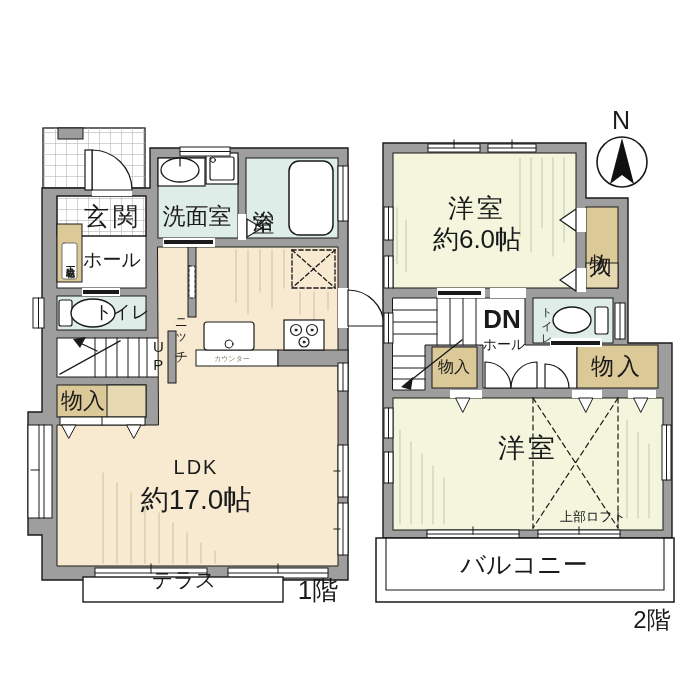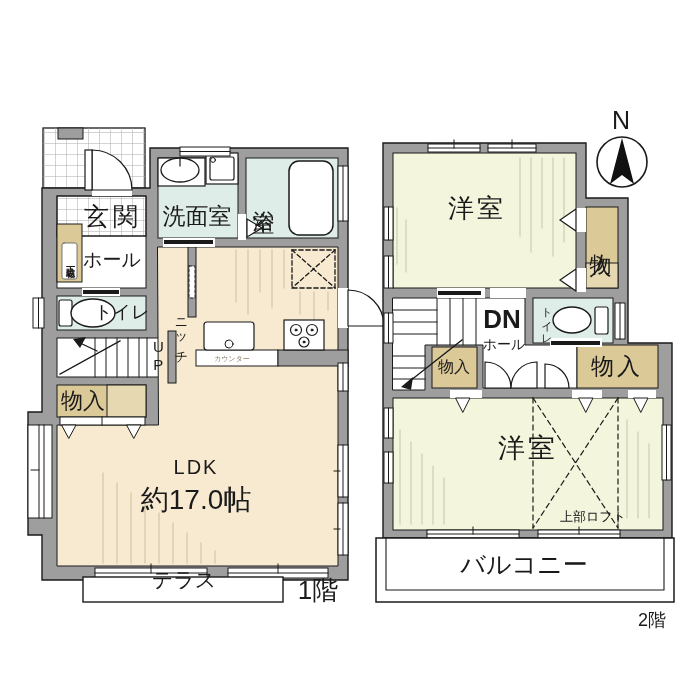--- a/index.html
+++ b/index.html
@@ -285,25 +285,26 @@
 <div class="lbl" style="left:197px;top:216px;font-size:23px;">洗面室</div>
 <div class="lbl v" style="left:264px;top:194px;font-size:22px;">浴室</div>
 <div class="lbl v" style="left:181px;top:334px;font-size:13px;">ニッチ</div>
 <div class="lbl muted" style="left:232px;top:359px;font-size:7px;">カウンター</div>
 <div class="lbl" style="left:196px;top:467px;font-size:20px;letter-spacing:2px;">LDK</div>
 <div class="lbl" style="left:196px;top:500px;font-size:28px;">約17.0帖</div>
 <div class="lbl" style="left:184px;top:580px;font-size:21px;">テラス</div>
 <div class="lbl" style="left:318px;top:591px;font-size:26px;">1階</div>
 
 <div class="lbl" style="left:477px;top:209px;font-size:26px;letter-spacing:3px;">洋室</div>
+<div class="lbl" style="left:477px;top:240px;font-size:26px;">約6.0帖</div>
 <div class="lbl v" style="left:601px;top:237px;font-size:22px;">物入</div>
 <div class="lbl" style="left:502px;top:320px;font-size:26px;font-weight:600;">DN</div>
 <div class="lbl" style="left:504px;top:344px;font-size:14px;">ホール</div>
 <div class="lbl v" style="left:546px;top:320px;font-size:11px;">トイレ</div>
 <div class="lbl" style="left:454px;top:367px;font-size:16px;">物入</div>
 <div class="lbl" style="left:617px;top:366px;font-size:23px;letter-spacing:3px;">物入</div>
 <div class="lbl" style="left:528px;top:448px;font-size:27px;letter-spacing:3px;">洋室</div>
 <div class="lbl" style="left:573px;top:517px;font-size:13px;margin-left:20px;">上部ロフト</div>
 <div class="lbl" style="left:524px;top:564px;font-size:25px;">バルコニー</div>
-<div class="lbl" style="left:652px;top:620px;font-size:18px;">2階</div>
+<div class="lbl" style="left:652px;top:620px;font-size:24px;">2階</div>
 <div class="lbl" style="left:621px;top:120px;font-size:25px;">N</div>
 
 </div>
 
 </body></html>

